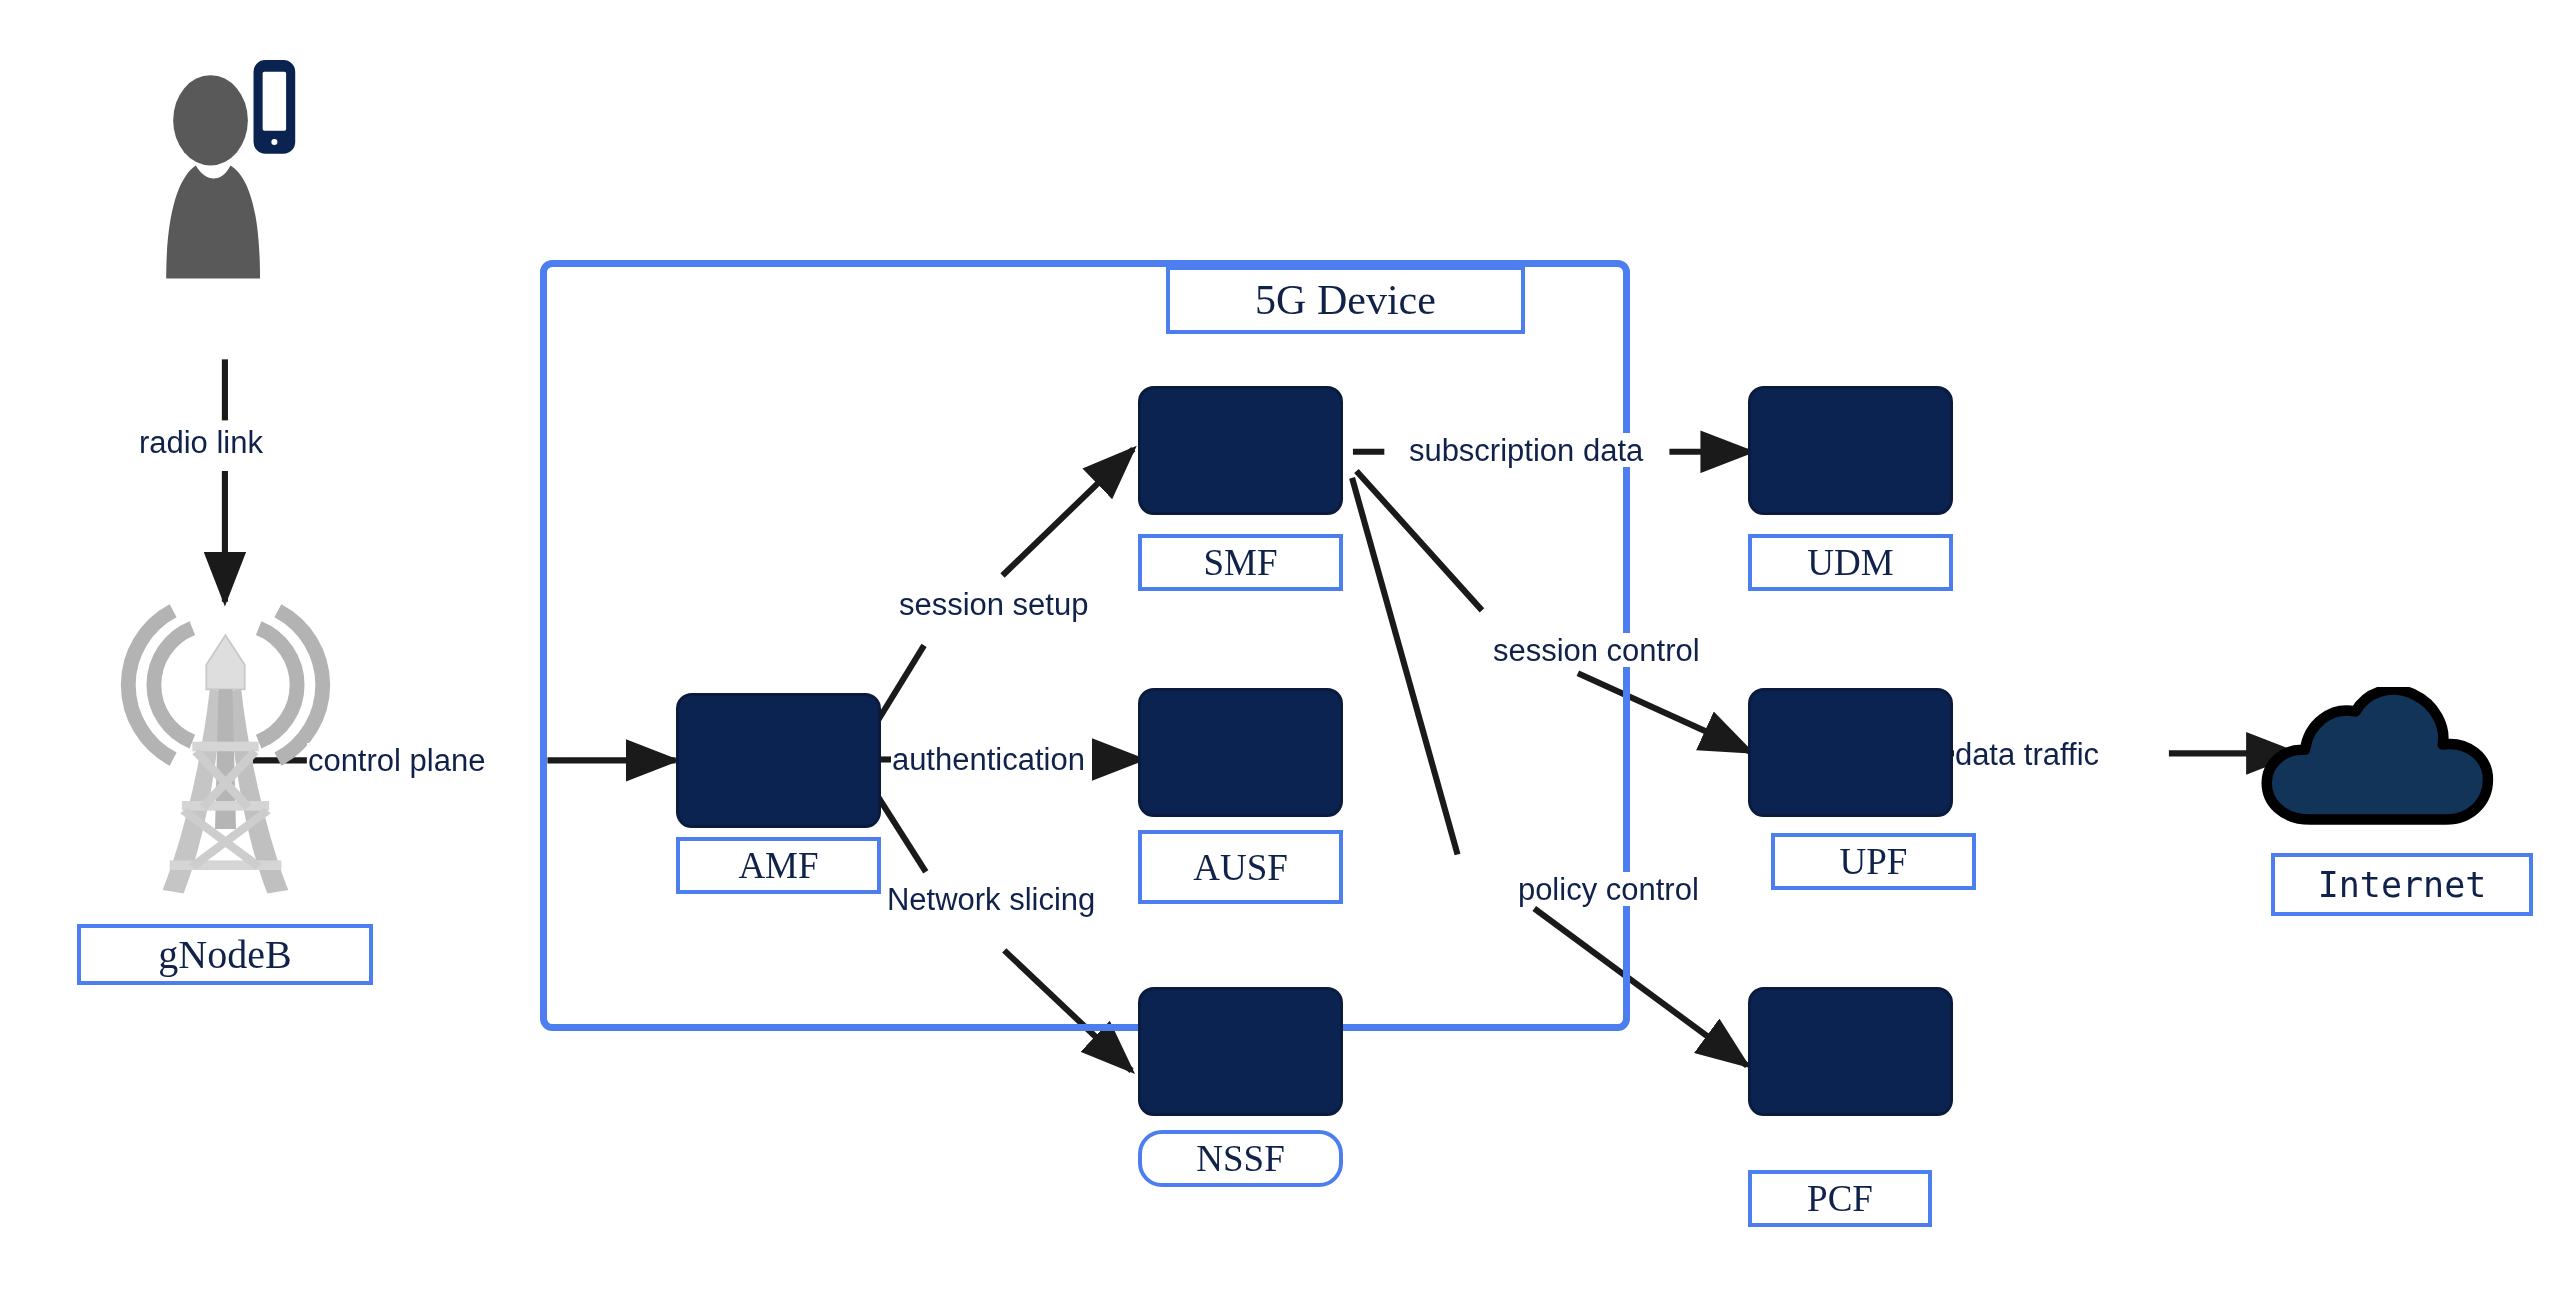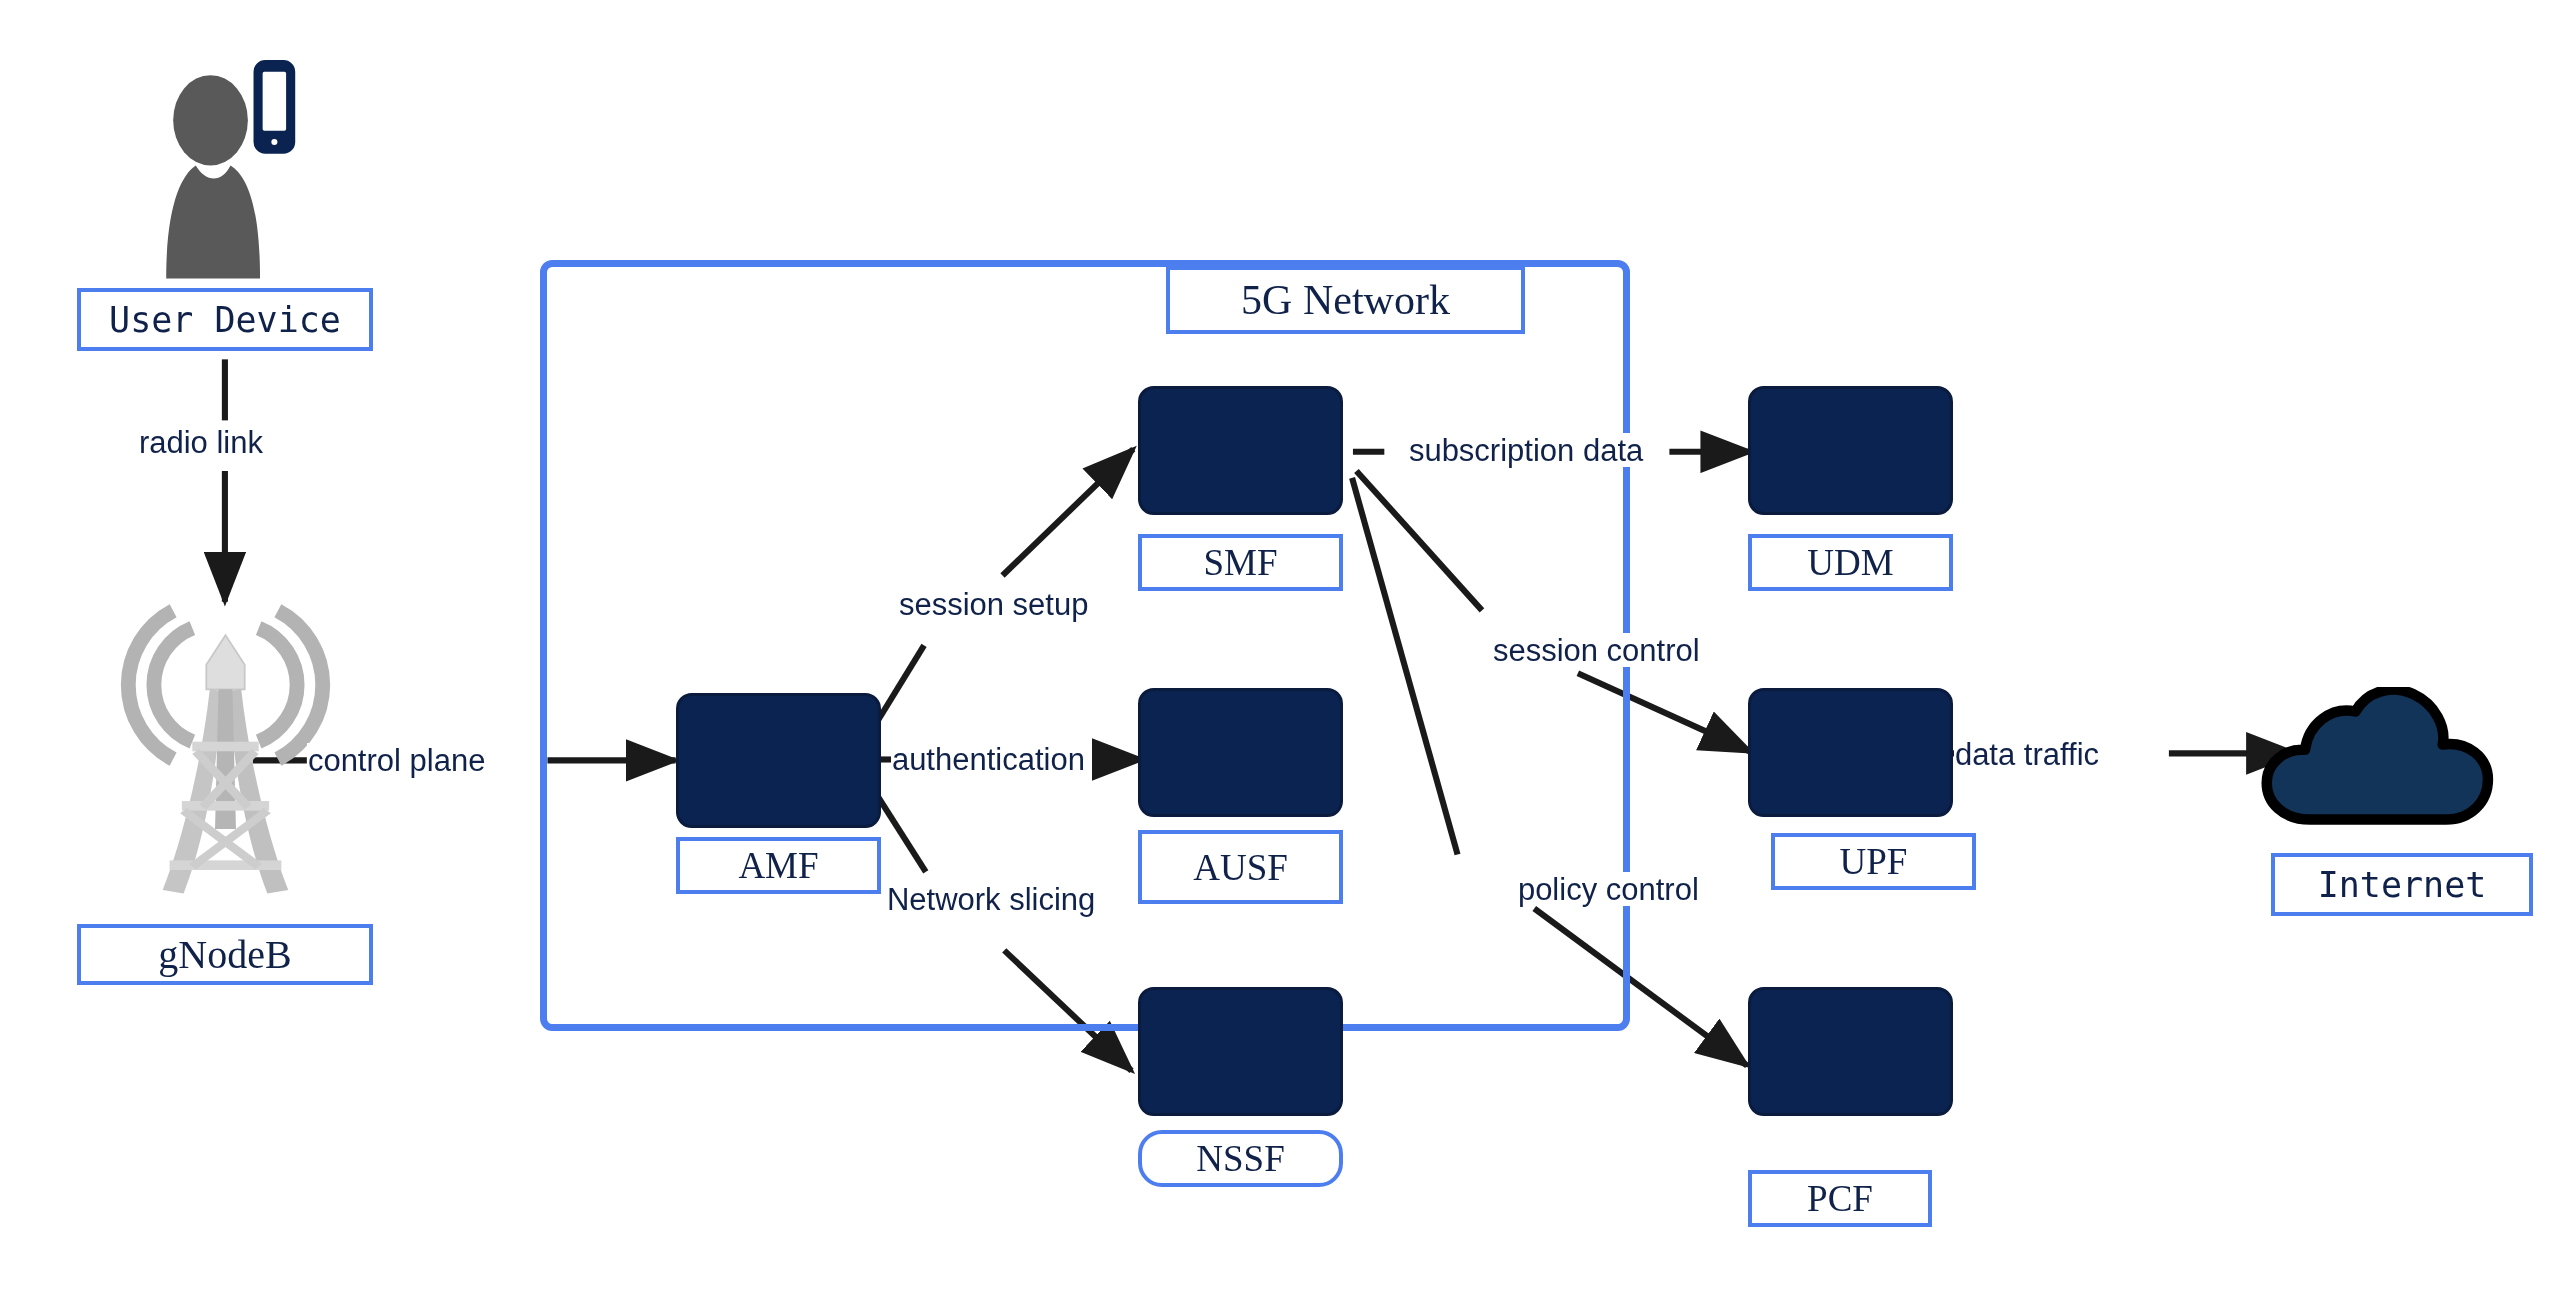--- a/index.html
+++ b/index.html
@@ -135,21 +135,20 @@
   <div class="icon-holder" style="left:161px; top:52px; width:139px; height:227px;">
     <svg viewBox="0 0 160 260" width="139" height="227">
       <ellipse cx="57" cy="78" rx="43" ry="52" fill="#595959"></ellipse>
       <path d="M 6 260 C 6 180 22 142 40 130 C 52 150 70 150 80 130 C 100 142 114 180 114 260 Z" fill="#595959"></path>
       <rect x="108" y="10" width="45" height="105" rx="12" ry="12" fill="#0b2350" stroke="#0b2350" stroke-width="3"></rect>
       <rect x="117" y="22" width="27" height="68" rx="2" ry="2" fill="#ffffff"></rect>
       <circle cx="130.5" cy="103" r="3.5" fill="#ffffff"></circle>
     </svg>
   </div>
 
-  <div class="chip mono" style="left:77px; top:288px; width:296px; height:63px; font-size:35px;">User Device</div>
 
   <div class="edge-label" style="left:138px; top:425px; font-size:31px;">radio link</div>
 
   <div class="icon-holder" style="left:112px; top:602px; width:227px; height:323px;">
     <svg viewBox="0 0 260 370" width="227" height="323">
 
       <path d="M 92 30 A 70 70 0 0 0 92 160" stroke="#b3b3b3" stroke-width="17" fill="none" stroke-linecap="butt"></path>
       <path d="M 70 10 A 96 96 0 0 0 70 180" stroke="#b3b3b3" stroke-width="17" fill="none" stroke-linecap="butt"></path>
 
       <path d="M 168 30 A 70 70 0 0 1 168 160" stroke="#b3b3b3" stroke-width="17" fill="none" stroke-linecap="butt"></path>
@@ -168,21 +167,21 @@
       <path d="M 160 168 L 100 232 L 108 238 L 168 174 Z" fill="#cdcdcd"></path>
       <path d="M 86 236 L 172 300 L 164 306 L 78 242 Z" fill="#cdcdcd"></path>
       <path d="M 174 236 L 88 300 L 96 306 L 182 242 Z" fill="#cdcdcd"></path>
     </svg>
   </div>
 
   <div class="chip serif" style="left:77px; top:924px; width:296px; height:61px; font-size:40px;">gNodeB</div>
 
   <div class="edge-label" style="left:307px; top:743px; font-size:31px;">control plane</div>
 
-  <div class="chip serif" style="left:1166px; top:266px; width:359px; height:68px; font-size:42px; z-index:50;">5G Network</div>
+  <div class="chip serif" style="left:1166px; top:266px; width:359px; height:68px; font-size:42px; z-index:50;">5G Device</div>
 
   <div class="node-box" style="left:676px; top:693px; width:205px; height:135px;"></div>
   <div class="chip serif" style="left:676px; top:837px; width:205px; height:57px; font-size:37px;">AMF</div>
 
   <div class="node-box" style="left:1138px; top:386px; width:205px; height:129px;"></div>
   <div class="chip serif" style="left:1138px; top:534px; width:205px; height:57px; font-size:37px;">SMF</div>
 
   <div class="node-box" style="left:1138px; top:688px; width:205px; height:129px;"></div>
   <div class="chip serif" style="left:1138px; top:830px; width:205px; height:74px; font-size:37px;">AUSF</div>
 

